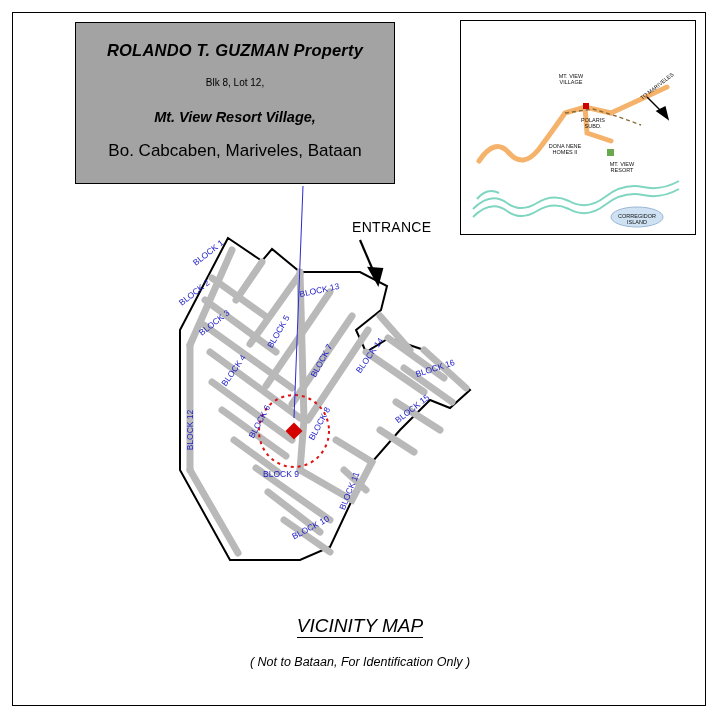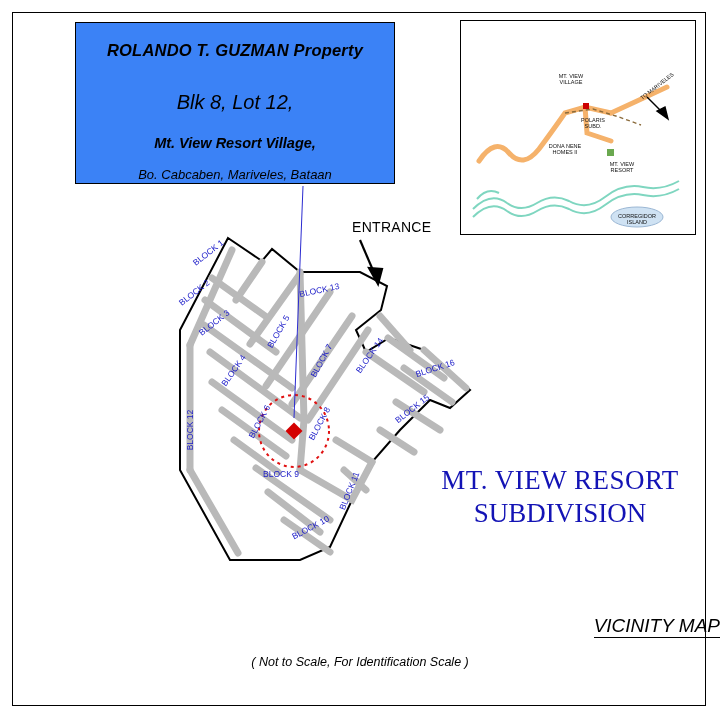--- a/index.html
+++ b/index.html
@@ -1,44 +1,44 @@
 <!DOCTYPE html>
 <html><head>
 <meta charset="utf-8">
 <style>
   html,body{margin:0;padding:0;background:#ffffff;}
   body{width:720px;height:720px;font-family:"Liberation Sans",sans-serif;overflow:hidden;}
   #page{position:relative;width:720px;height:720px;background:#fff;}
   .frame{position:absolute;left:12px;top:12px;width:694px;height:694px;border:1px solid #000;box-sizing:border-box;}
 
   
-  .titlebox{position:absolute;left:75px;top:22px;width:320px;height:162px;border:1px solid #000;background:#3b82f6;box-sizing:border-box;text-align:center;}
+  .titlebox{position:absolute;left:75px;top:22px;width:320px;height:162px;border:1px solid #000;background:#a3a3a3;box-sizing:border-box;text-align:center;}
   .titlebox .l1{font-style:italic;font-weight:bold;font-size:16.5px;margin-top:18px;letter-spacing:.2px;}
-  .titlebox .l2{font-style:italic;font-size:20px;margin-top:31px;}
+  .titlebox .l2{font-size:10px;margin-top:17px;}
   .titlebox .l3{font-style:italic;font-weight:bold;font-size:14.5px;margin-top:21px;}
-  .titlebox .l4{font-style:italic;font-size:13px;margin-top:16px;}
+  .titlebox .l4{font-size:17px;margin-top:16px;}
 
   
   .inset{position:absolute;left:460px;top:20px;width:236px;height:215px;border:1px solid #000;background:#fff;box-sizing:border-box;overflow:hidden;}
   .inset svg{display:block;}
   .inset .ilbl{position:absolute;font-size:5.5px;font-family:"Liberation Sans",sans-serif;color:#111;line-height:1.15;text-align:center;}
 
   
   .leader{position:absolute;left:0;top:0;width:720px;height:720px;pointer-events:none;}
 
   
   .entrance{position:absolute;left:352px;top:219px;font-size:14px;letter-spacing:.3px;color:#000;}
 
   
   .subname{position:absolute;left:420px;top:465px;width:280px;text-align:center;color:#1313b5;font-family:"Liberation Serif",serif;}
   .subname .s1{font-size:27px;letter-spacing:.5px;}
   .subname .s2{font-size:27px;margin-top:2px;}
 
   
-  .vmap{position:absolute;left:0;top:615px;width:720px;text-align:right;}
+  .vmap{position:absolute;left:0;top:615px;width:720px;text-align:center;}
   .vmap span{font-family:"Liberation Sans",sans-serif;font-style:italic;font-size:19px;border-bottom:1px solid #000;padding-bottom:1px;}
   .notscale{position:absolute;left:0;top:655px;width:720px;text-align:center;font-style:italic;font-size:12.5px;}
 
   
   #mapsvg{position:absolute;left:0;top:0;}
   .blk{font-size:8.5px;fill:#1a1ac8;font-family:"Liberation Sans",sans-serif;}
 </style>
 </head>
 <body>
 
@@ -161,23 +161,19 @@
     <div class="ilbl" style="left:88px;top:52px;width:44px;"><span>MT. VIEW<br>VILLAGE</span></div>
     <div class="ilbl" style="left:112px;top:96px;width:40px;"><span>POLARIS<br>SUBD.</span></div>
     <div class="ilbl" style="left:78px;top:122px;width:52px;"><span>DONA NENE<br>HOMES II</span></div>
     <div class="ilbl" style="left:140px;top:140px;width:42px;"><span>MT. VIEW<br>RESORT</span></div>
     <div class="ilbl" style="left:172px;top:62px;width:48px;transform:rotate(-38deg);"><span>TO MARIVELES</span></div>
     <div class="ilbl" style="left:150px;top:192px;width:52px;"><span>CORREGIDOR<br>ISLAND</span></div>
   </div>
 
   <div class="entrance">ENTRANCE</div>
 
-  <div class="subname" style="color: rgb(19, 19, 181);">
-    <div class="s1">MT. VIEW RESORT</div>
-    <div class="s2">SUBDIVISION</div>
-  </div>
 
   <div class="vmap">
     <span>VICINITY MAP</span>
   </div>
-  <div class="notscale">( Not to Scale, For Identification Scale )</div>
+  <div class="notscale">( Not to Bataan, For Identification Only )</div>
 
 </div>
 
 </body></html>

